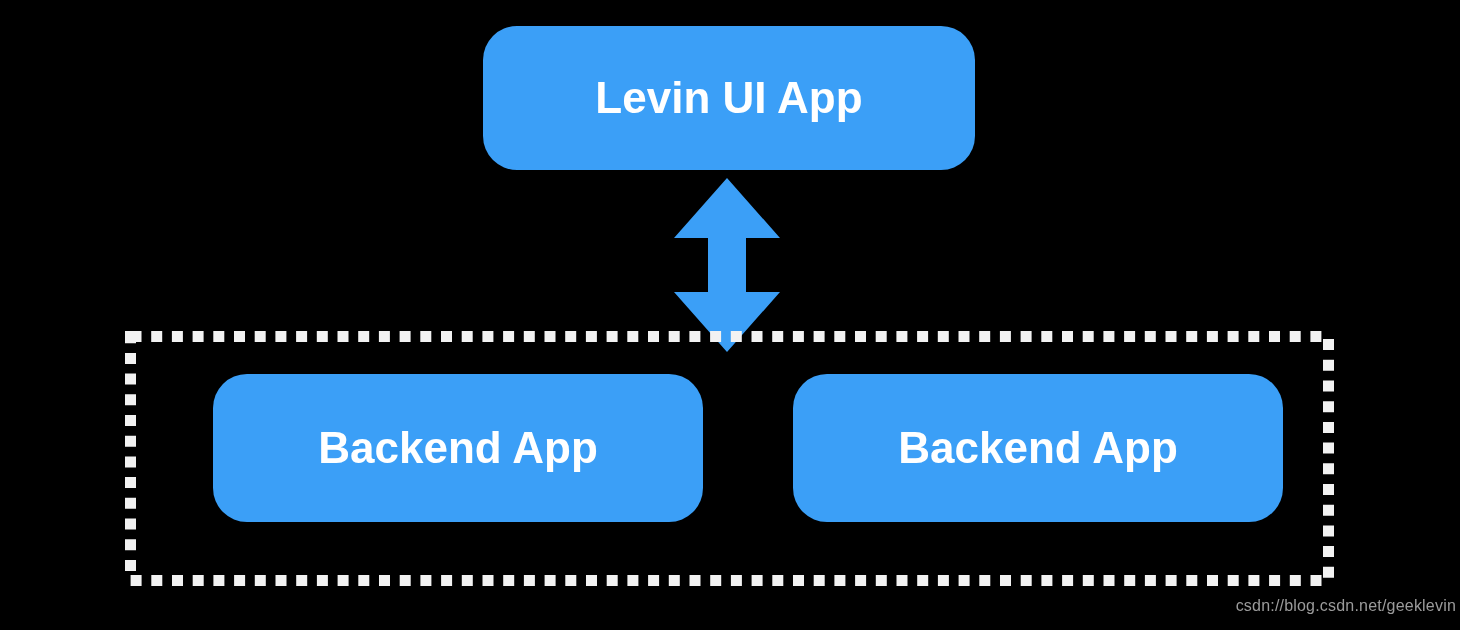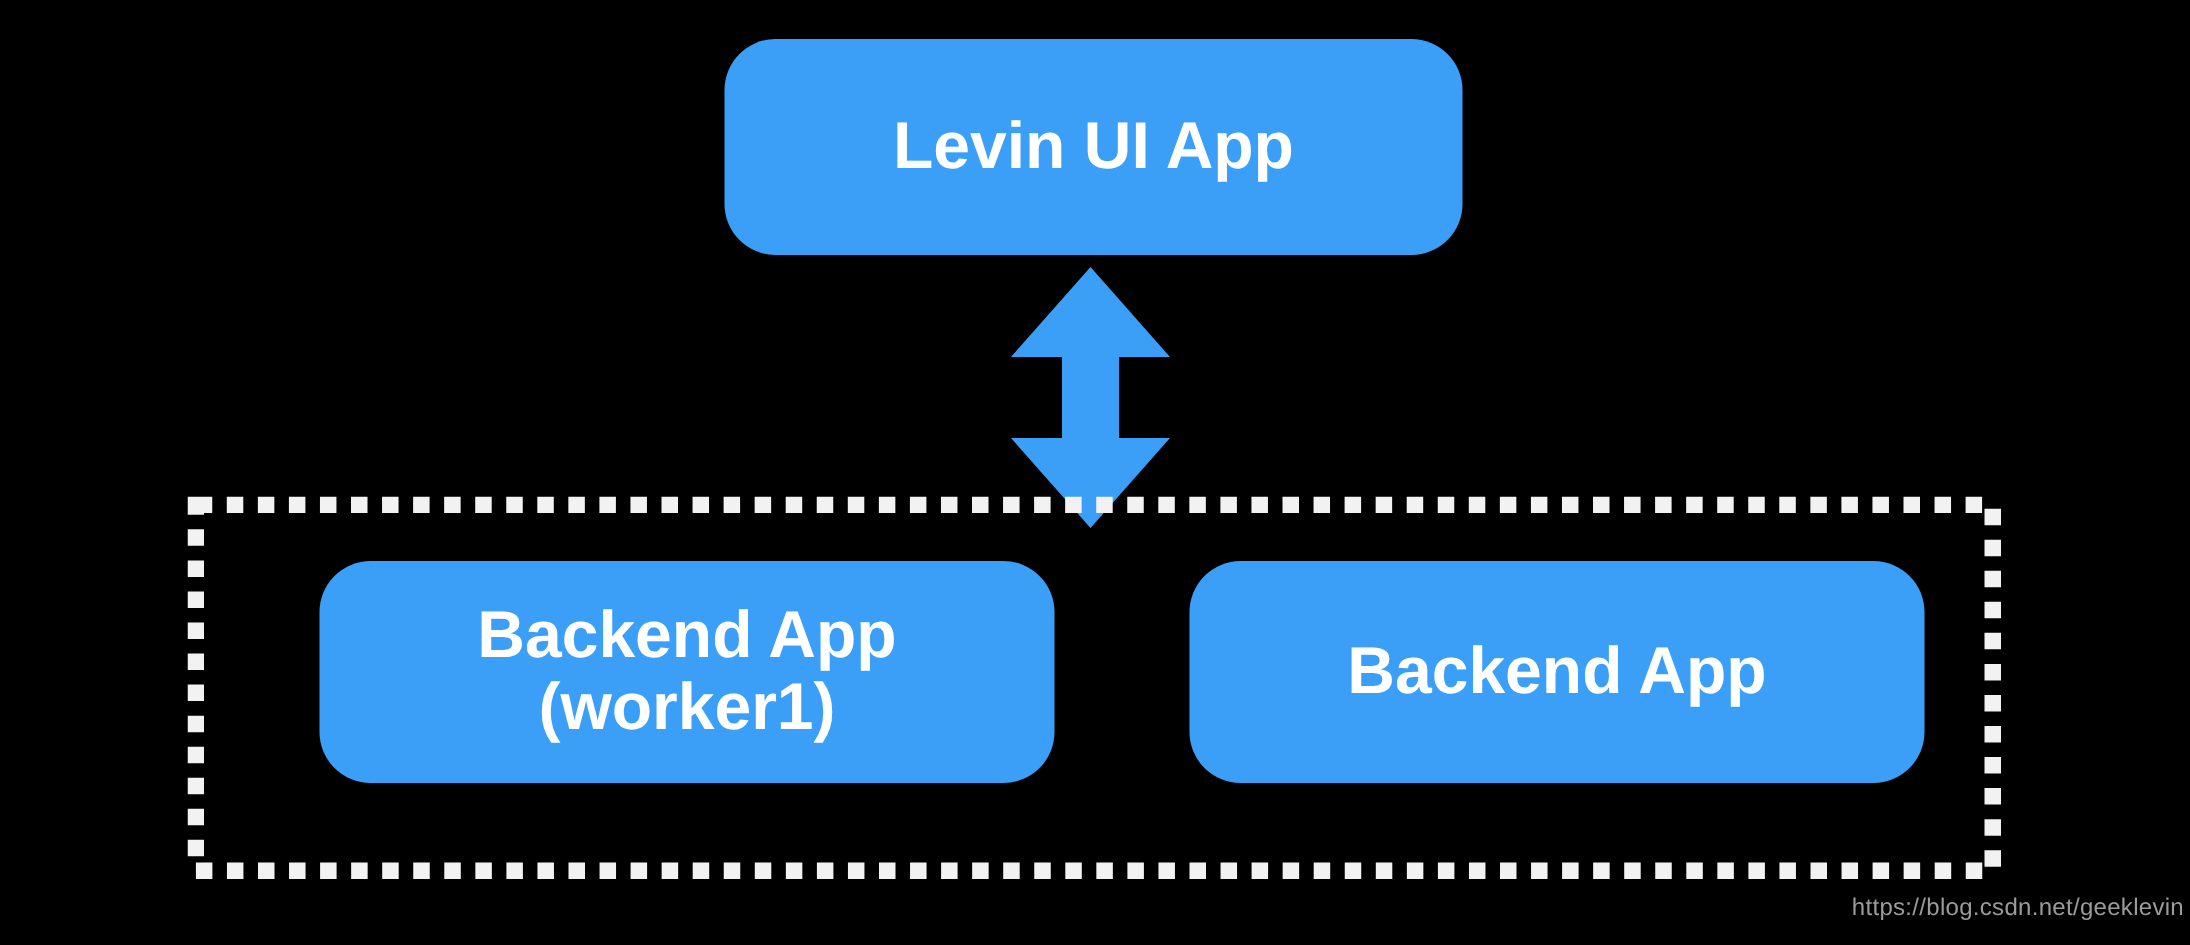--- a/index.html
+++ b/index.html
@@ -89,22 +89,21 @@
   <svg class="arrow" viewBox="0 0 106 174" xmlns="http://www.w3.org/2000/svg" aria-hidden="true">
     <polygon points="53,0 106,60 72,60 72,114 106,114 53,174 0,114 34,114 34,60 0,60"></polygon>
   </svg>
 
   <svg class="group-border" width="1209" height="255" xmlns="http://www.w3.org/2000/svg" aria-hidden="true">
     <rect x="5.5" y="5.5" width="1198" height="244"></rect>
   </svg>
 
   <div class="node node-w1">
     <span>Backend App</span>
-    <span>(worker1)</span>
   </div>
 
   <div class="node node-w2">
     <span>Backend App</span>
   </div>
 
-  <div class="watermark">https://blog.csdn.net/geeklevin</div>
+  <div class="watermark">csdn://blog.csdn.net/geeklevin</div>
 
 </div>
 
 </body></html>

